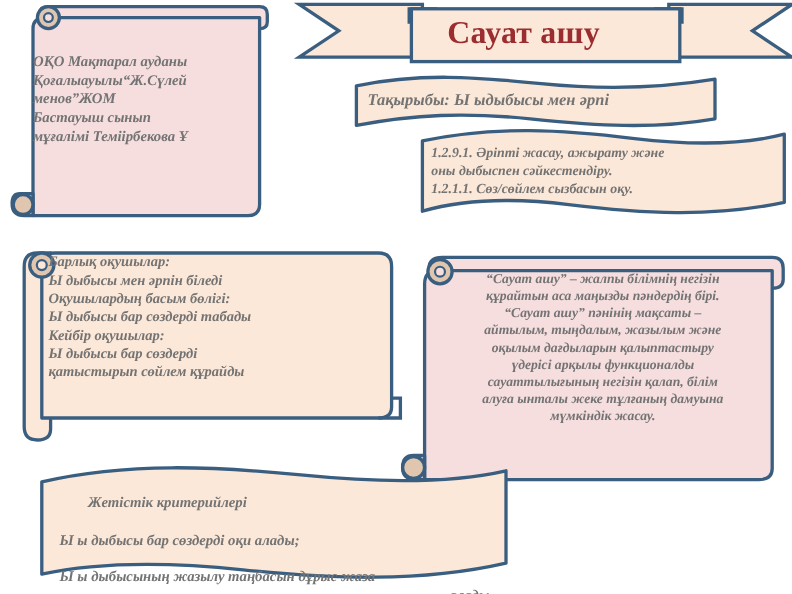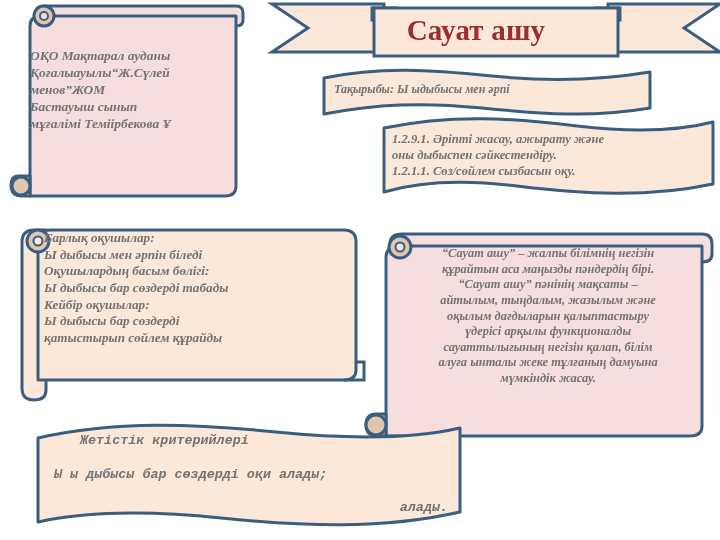--- a/index.html
+++ b/index.html
@@ -61,21 +61,21 @@
   #teacher-scroll { left: 14px; top: 4px; width: 230px; height: 200px; }
   #teacher-text {
     left: 30px; top: 48px; width: 204px; height: 152px;
     font-size: 13.4px;
   }
 
   
   #topic-wave { left: 322px; top: 68px; width: 330px; height: 52px; }
   #topic-text {
     left: 334px; top: 82px; width: 312px; height: 26px;
-    font-size: 12px;
+    font-size: 15px;
   }
 
   
   #obj-wave { left: 382px; top: 114px; width: 334px; height: 88px; }
   #obj-text {
     left: 392px; top: 132px; width: 318px; height: 62px;
     font-size: 12.6px;
   }
 
   
@@ -89,23 +89,22 @@
   #desc-scroll { left: 372px; top: 228px; width: 342px; height: 216px; }
   #desc-text {
     left: 396px; top: 246px; width: 304px; height: 196px;
     font-size: 12.4px;
     text-align: center;
   }
 
   
   #crit-wave { left: 36px; top: 420px; width: 426px; height: 114px; }
   #crit-text {
-    left: 54px; top: 416px; width: 394px; height: 92px;
+    left: 54px; top: 432px; width: 394px; height: 92px;
     font-size: 13.4px;
-    font-family: Liberation Mono, monospace;
   }
   .crit-head { display: block; text-indent: 26px; }
   .crit-tail { display: block; text-align: right; }
 </style>
 </head>
 <body>
 
 <div id="slide">
 
   <div class="shape" id="ribbon">
@@ -221,16 +220,17 @@
                C 80,0 160,4 240,12
                C 320,20 380,18 424,8
                L424,92
                C 345,110 265,106 185,98
                C 108,90 48,92 2,102 Z" fill="#fce8d8" stroke="#3a5e80" stroke-width="3" stroke-linejoin="round"></path>
     </svg>
   </div>
   <div class="shape-text body-txt" id="crit-text">
     <span class="crit-head">Жетістік критерийлері</span>
     <span>Ы ы дыбысы бар сөздерді оқи алады;</span><br>
+    <span>Ы ы дыбысының жазылу таңбасын дұрыс жаза</span>
     <span class="crit-tail">алады.</span>
   </div>
 
 </div>
 
 </body></html>

